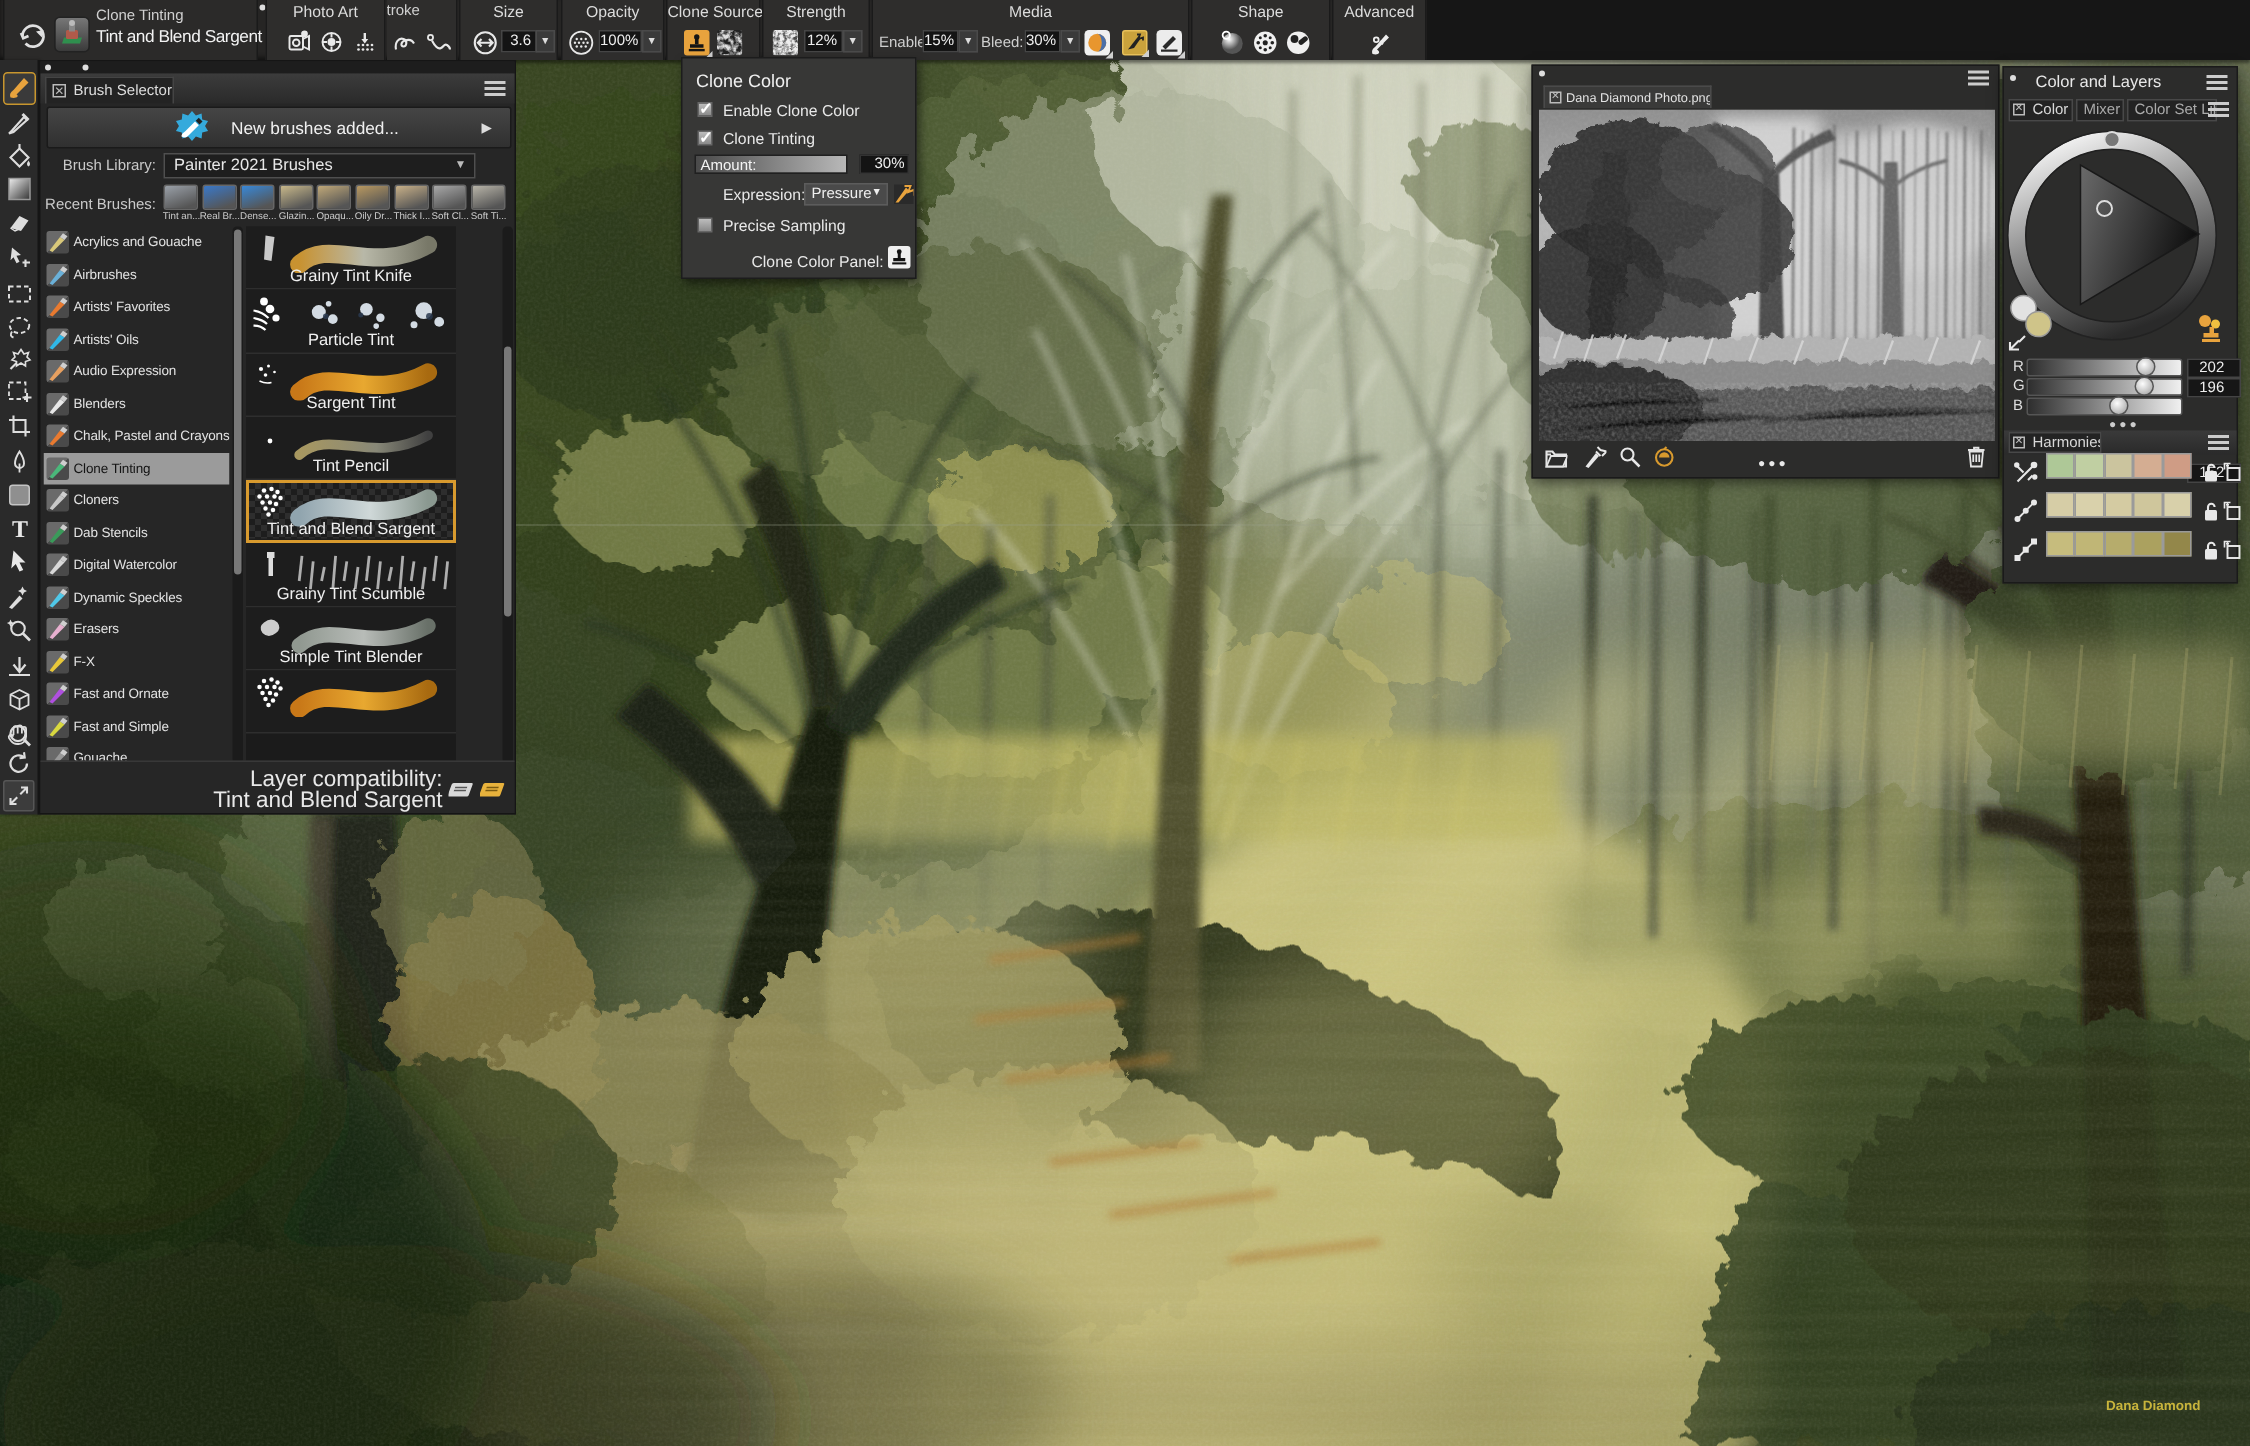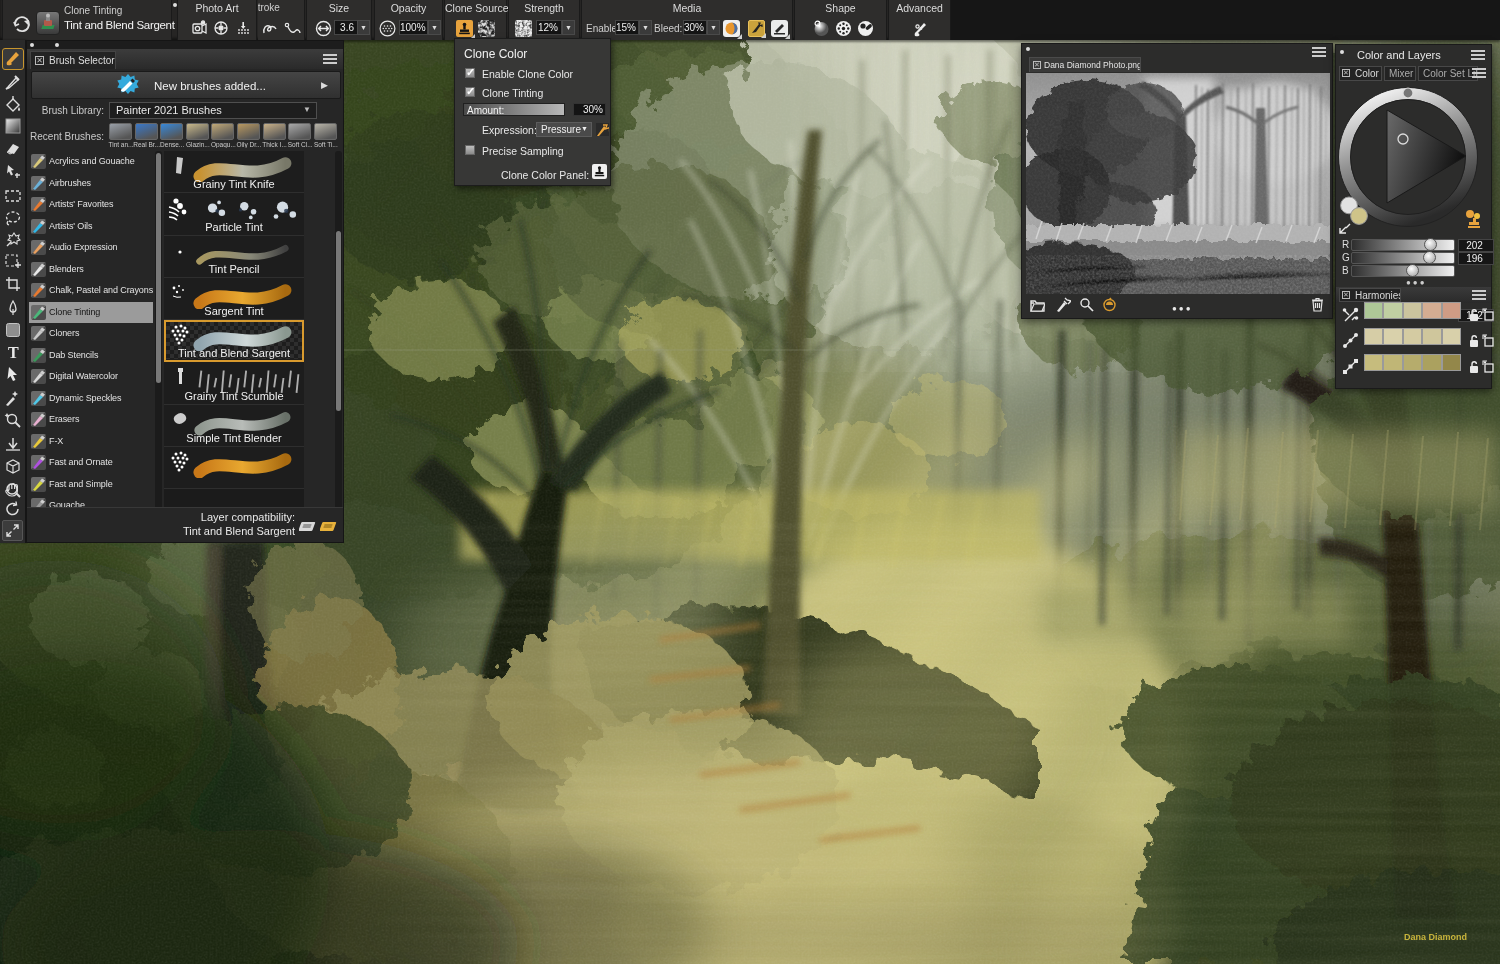--- a/index.html
+++ b/index.html
@@ -35,21 +35,21 @@
 .catrow { position:relative; height:21.5px; color:#e2e2e2; font-size:9px; letter-spacing:-0.1px; }
 .catrow .ci { position:absolute; left:2px; top:3px; width:15px; height:15px; border-radius:2px; background:linear-gradient(135deg,#6a6a6a 50%,#4a4a4a 50%); overflow:hidden;}
 .catrow .ct { position:absolute; left:20px; top:5px; white-space:nowrap; }
 .catrow.sel { background:#9b9b9b; color:#141414; }
 .vscroll { position:absolute; width:7px; background:#1b1b1b; border-radius:3px; }
 .vthumb { position:absolute; left:1px; width:5px; background:#787878; border-radius:3px; }
 .tiles { position:absolute; left:137px; top:110px; width:140px; height:358px; overflow:hidden; background:#1b1b1b; }
 .tile { position:relative; height:42.3px; background:#1d1d1d; border-bottom:1px solid #2e2e2e; }
 .tile .tname { position:absolute; left:0; right:0; bottom:2px; text-align:center; color:#f0f0f0; font-size:11px; white-space:nowrap; }
 .tile.sel { outline:2px solid #d89a2e; outline-offset:-2px; }
-.bp-bottom { position:absolute; left:0; bottom:0; width:100%; height:35px; background:#262626; border-top:1px solid #383838; color:#e8e8e8; font-size:11px; text-align:right; }
+.bp-bottom { position:absolute; left:0; bottom:0; width:100%; height:35px; background:#262626; border-top:1px solid #383838; color:#e8e8e8; font-size:15px; text-align:right; }
 
 #clonecolor { position:absolute; left:454px; top:38px; width:157px; height:148px; background:#373736; border:1px solid #1c1c1c; box-shadow:2px 3px 6px rgba(0,0,0,.5); color:#e8e8e8; }
 .cc-check { position:absolute; width:10px; height:10px; background:linear-gradient(180deg,#bdbdbd,#8a8a8a); border:1px solid #666; }
 .cc-check.on:after { content:"✓"; position:absolute; left:0px; top:-3px; font-size:11px; color:#fff; font-weight:bold; }
 .cc-lbl { position:absolute; font-size:10.5px; }
 
 #clonesrc { position:absolute; left:1021px; top:43px; width:312px; height:276px; background:#2c2c2b; border:1px solid #1a1a1a; box-shadow:0 3px 8px rgba(0,0,0,.5); }
 
 #colorpanel { position:absolute; left:1335px; top:44px; width:157px; height:345px; background:#2c2c2b; border:1px solid #1a1a1a; box-shadow:0 3px 8px rgba(0,0,0,.5); }
 .cp-tab { position:absolute; height:15px; background:#232323; border:1px solid #484848; color:#d8d8d8; font-size:10px; padding:1px 4px 0 4px; white-space:nowrap; overflow:hidden; }
@@ -945,55 +945,55 @@
             <g fill="#2a3a50" opacity="0.85">
               <circle cx="27" cy="18" r="2"></circle>
               <circle cx="52" cy="17" r="1.8"></circle>
               <circle cx="101" cy="18" r="2.4"></circle>
             </g>
           </svg>
           <div class="tname">Particle Tint</div>
         </div>
         <div class="tile">
           <svg style="position:absolute;left:3px;top:2px" width="26" height="26" viewBox="0 0 26 26">
+            <g fill="#fff">
+              <circle cx="7" cy="8" r="1.4"></circle>
+              <circle cx="12" cy="6" r="1"></circle>
+              <circle cx="10" cy="12" r="1.2"></circle>
+              <circle cx="16" cy="10" r="0.9"></circle>
+              <path d="M6,16 q4,2 8,1" stroke="#fff" fill="none"></path>
+            </g>
+          </svg>
+          <svg style="position:absolute;left:28px;top:1px" width="112" height="30" viewBox="0 0 120 32">
+            <defs>
+              <linearGradient id="sg4" x1="0" y1="0" x2="1" y2="0">
+                <stop offset="0" stop-color="#c87818"></stop>
+                <stop offset="0.5" stop-color="#e8a830"></stop>
+                <stop offset="1" stop-color="#a86a10"></stop>
+              </linearGradient>
+            </defs>
+            <path d="M8,26 C30,6 60,34 100,12" stroke="url(#sg4)" stroke-width="13" fill="none" stroke-linecap="round"></path>
+          </svg>
+          <div class="tname">Sargent Tint</div>
+        </div>
+        <div class="tile">
+          <svg style="position:absolute;left:3px;top:2px" width="26" height="26" viewBox="0 0 26 26">
             <circle cx="13" cy="14" r="1.6" fill="#fff"></circle>
           </svg>
           <svg style="position:absolute;left:28px;top:1px" width="112" height="30" viewBox="0 0 120 32">
             <defs>
               <linearGradient id="sg3" x1="0" y1="0" x2="1" y2="0">
                 <stop offset="0" stop-color="#a89860"></stop>
                 <stop offset="0.6" stop-color="#888878"></stop>
                 <stop offset="1" stop-color="#404040"></stop>
               </linearGradient>
             </defs>
             <path d="M8,26 C30,6 60,34 100,12" stroke="url(#sg3)" stroke-width="7" fill="none" stroke-linecap="round"></path>
           </svg>
           <div class="tname">Tint Pencil</div>
-        </div>
-        <div class="tile">
-          <svg style="position:absolute;left:3px;top:2px" width="26" height="26" viewBox="0 0 26 26">
-            <g fill="#fff">
-              <circle cx="7" cy="8" r="1.4"></circle>
-              <circle cx="12" cy="6" r="1"></circle>
-              <circle cx="10" cy="12" r="1.2"></circle>
-              <circle cx="16" cy="10" r="0.9"></circle>
-              <path d="M6,16 q4,2 8,1" stroke="#fff" fill="none"></path>
-            </g>
-          </svg>
-          <svg style="position:absolute;left:28px;top:1px" width="112" height="30" viewBox="0 0 120 32">
-            <defs>
-              <linearGradient id="sg4" x1="0" y1="0" x2="1" y2="0">
-                <stop offset="0" stop-color="#c87818"></stop>
-                <stop offset="0.5" stop-color="#e8a830"></stop>
-                <stop offset="1" stop-color="#a86a10"></stop>
-              </linearGradient>
-            </defs>
-            <path d="M8,26 C30,6 60,34 100,12" stroke="url(#sg4)" stroke-width="13" fill="none" stroke-linecap="round"></path>
-          </svg>
-          <div class="tname">Sargent Tint</div>
         </div>
         <div class="tile sel">
           <div style="position:absolute;inset:2px;background:repeating-conic-gradient(#2e2e2e 0 90deg,#1d1d1d 90deg 180deg) 0 0/8px 8px;"></div>
           <svg style="position:absolute;left:3px;top:2px" width="26" height="26" viewBox="0 0 26 26">
             <g fill="#fff">
               <circle cx="9" cy="5" r="1.5"></circle>
               <circle cx="14" cy="4" r="1.5"></circle>
               <circle cx="18" cy="6" r="1.5"></circle>
               <circle cx="6" cy="9" r="1.5"></circle>
               <circle cx="11" cy="9" r="1.5"></circle>

